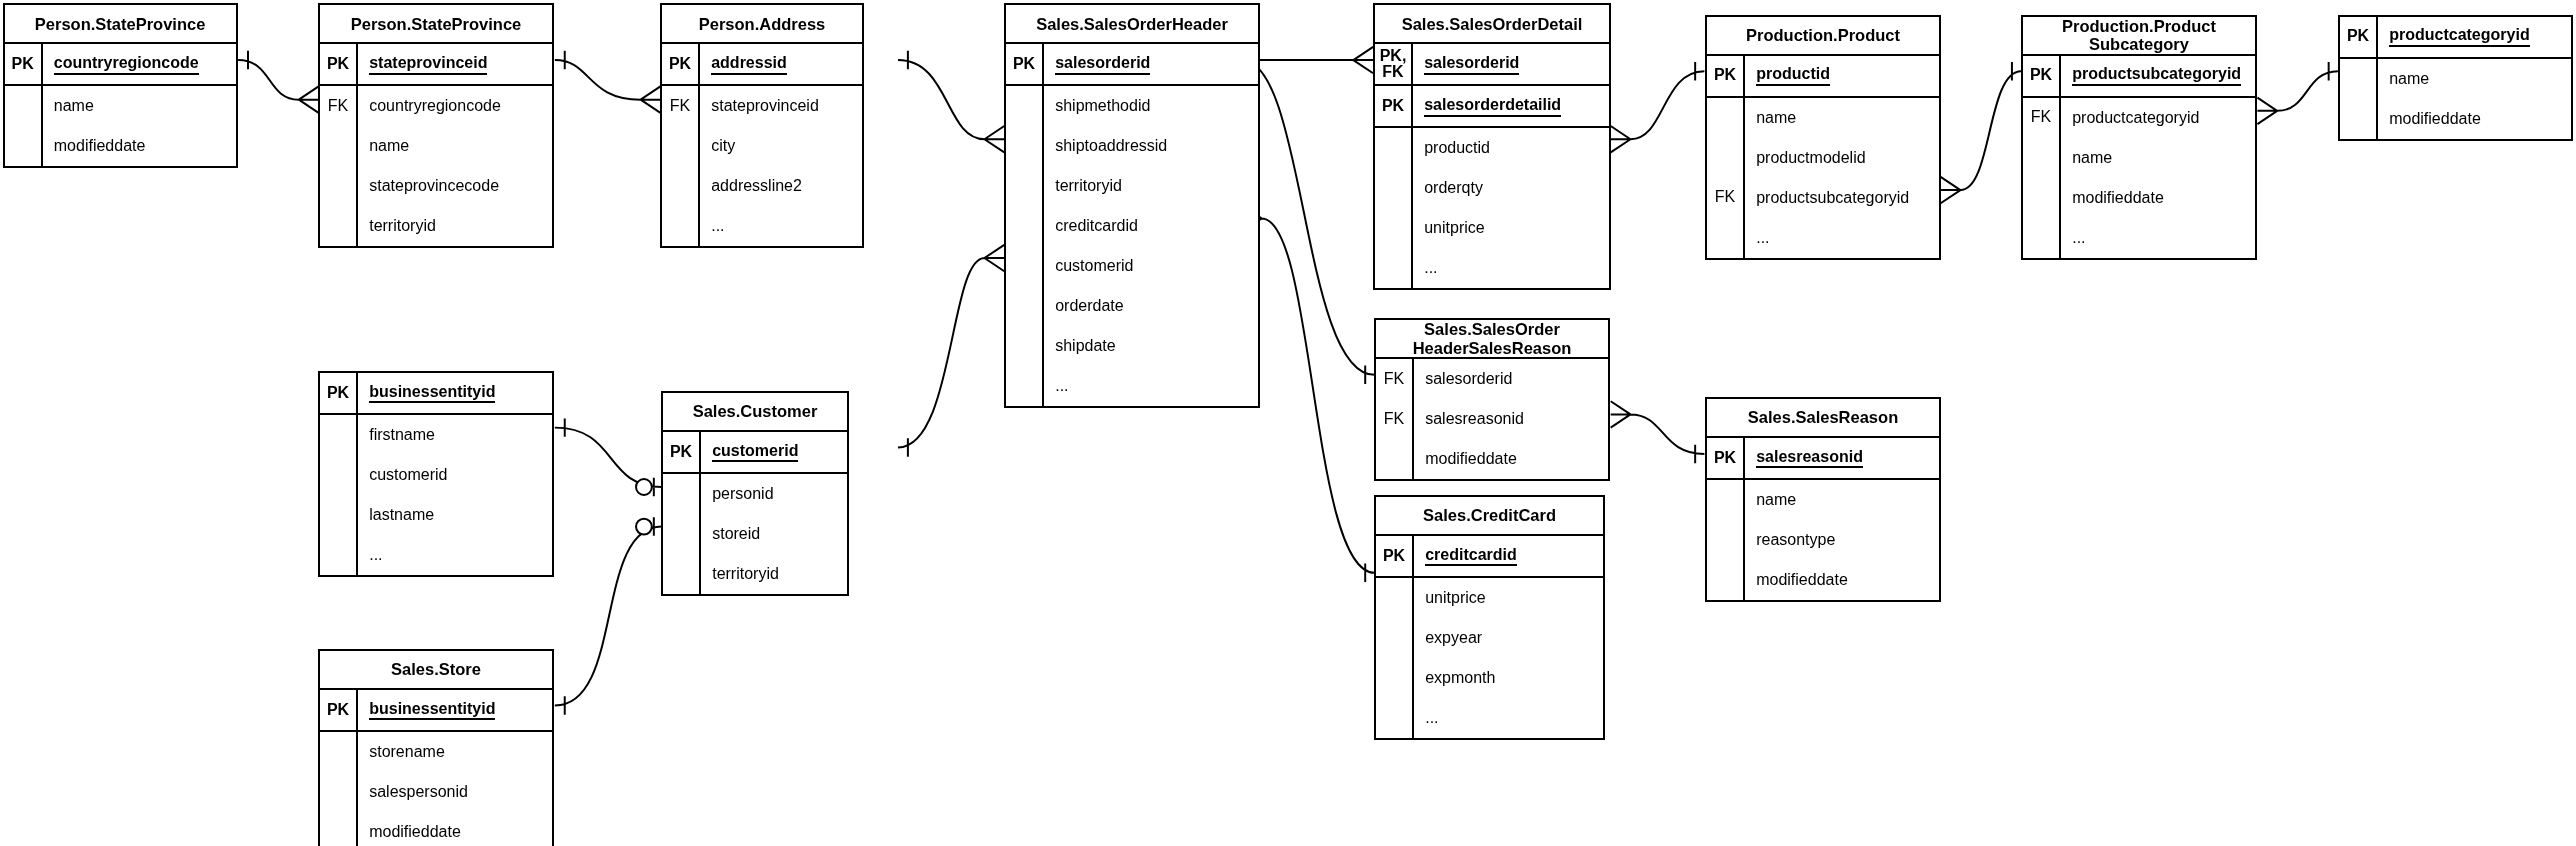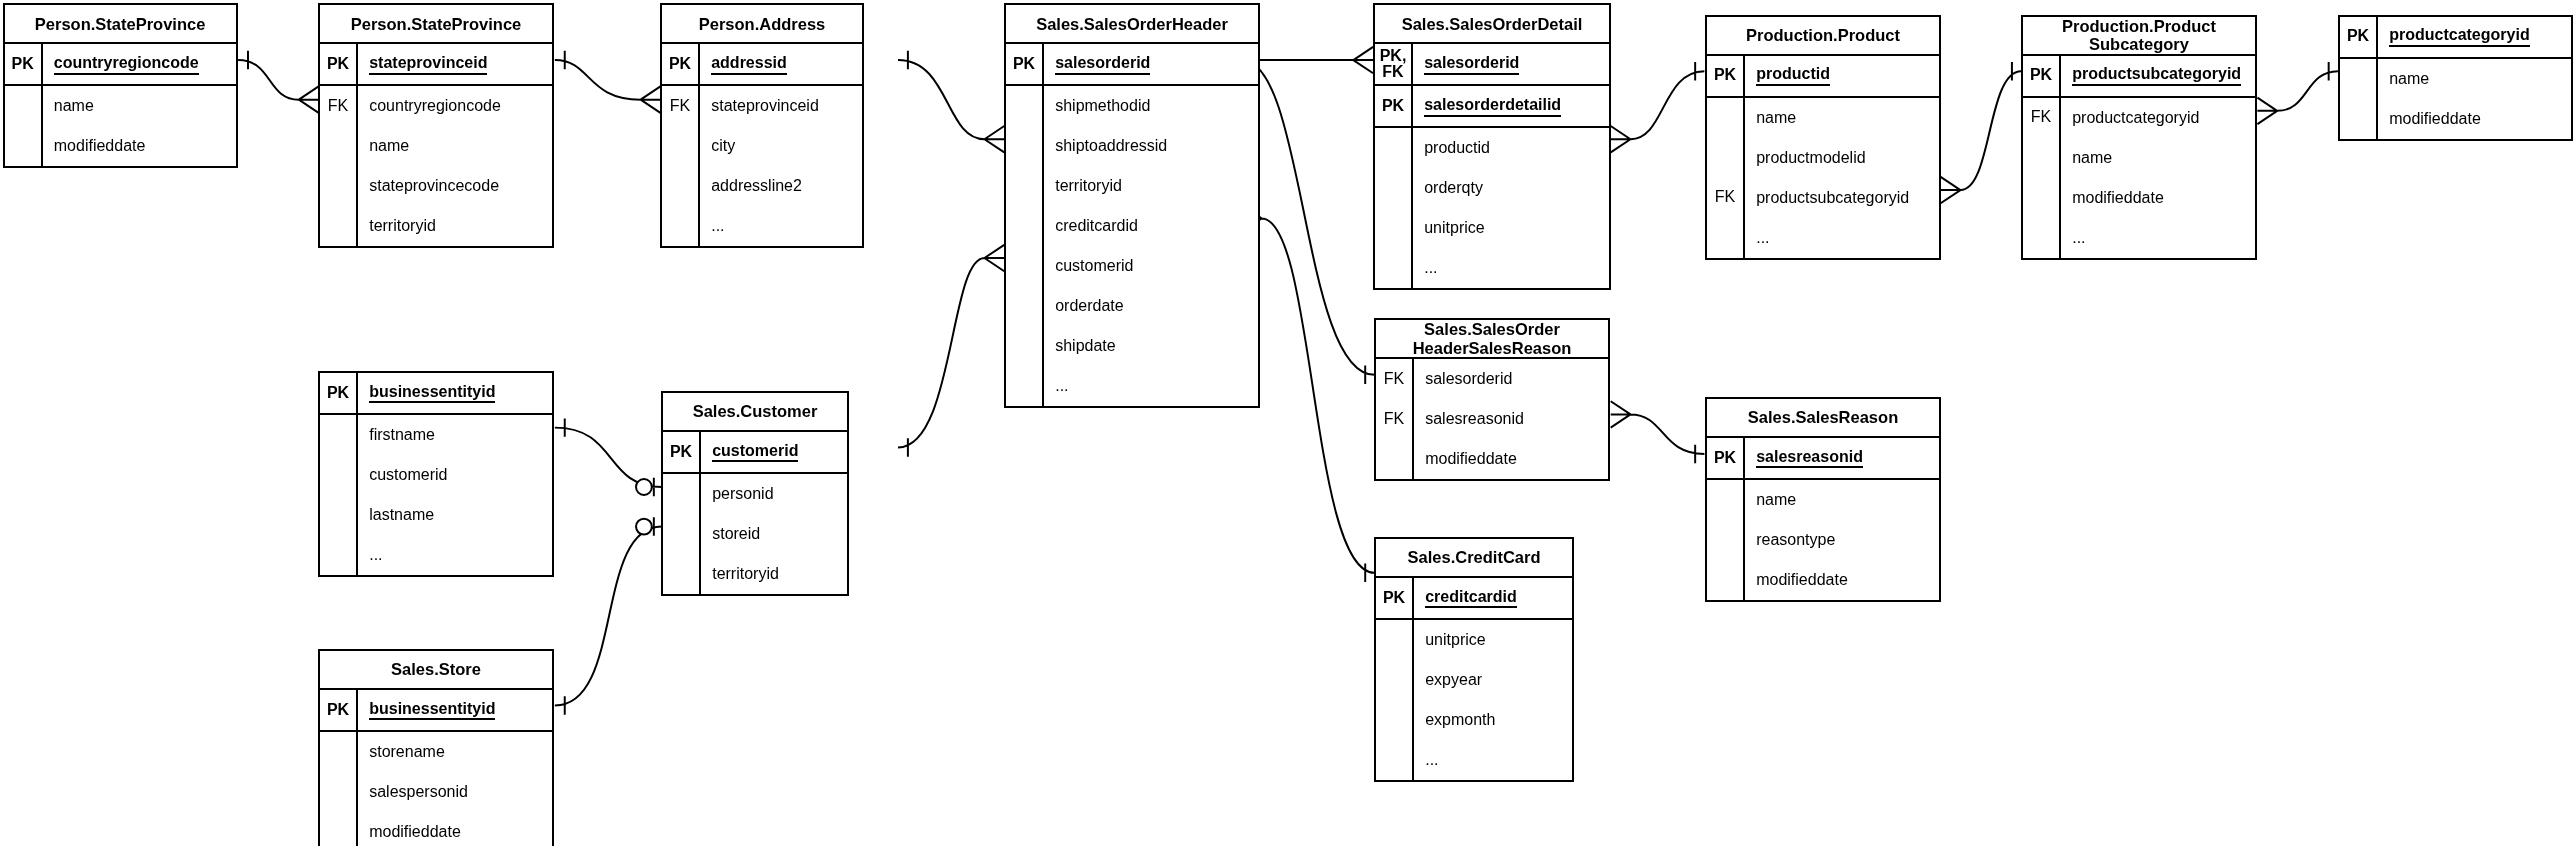--- a/index.html
+++ b/index.html
@@ -492,21 +492,21 @@
           </div>
         </div>
         <div class="row">
           <div class="key"></div>
           <div class="name">
             <span class="attr-text">modifieddate</span>
           </div>
         </div>
       </div>
     </div>
-  <div class="entity" style="left:1374px;top:537px;width:200px">
+  <div class="entity" style="left:1374px;top:495px;width:231px">
       <div class="title">Sales.CreditCard</div>
       <div class="section">
         <div class="row">
           <div class="key bold">PK</div>
           <div class="name pk">
             <span class="attr-text">creditcardid</span>
           </div>
         </div>
       </div>
       <div class="section">

